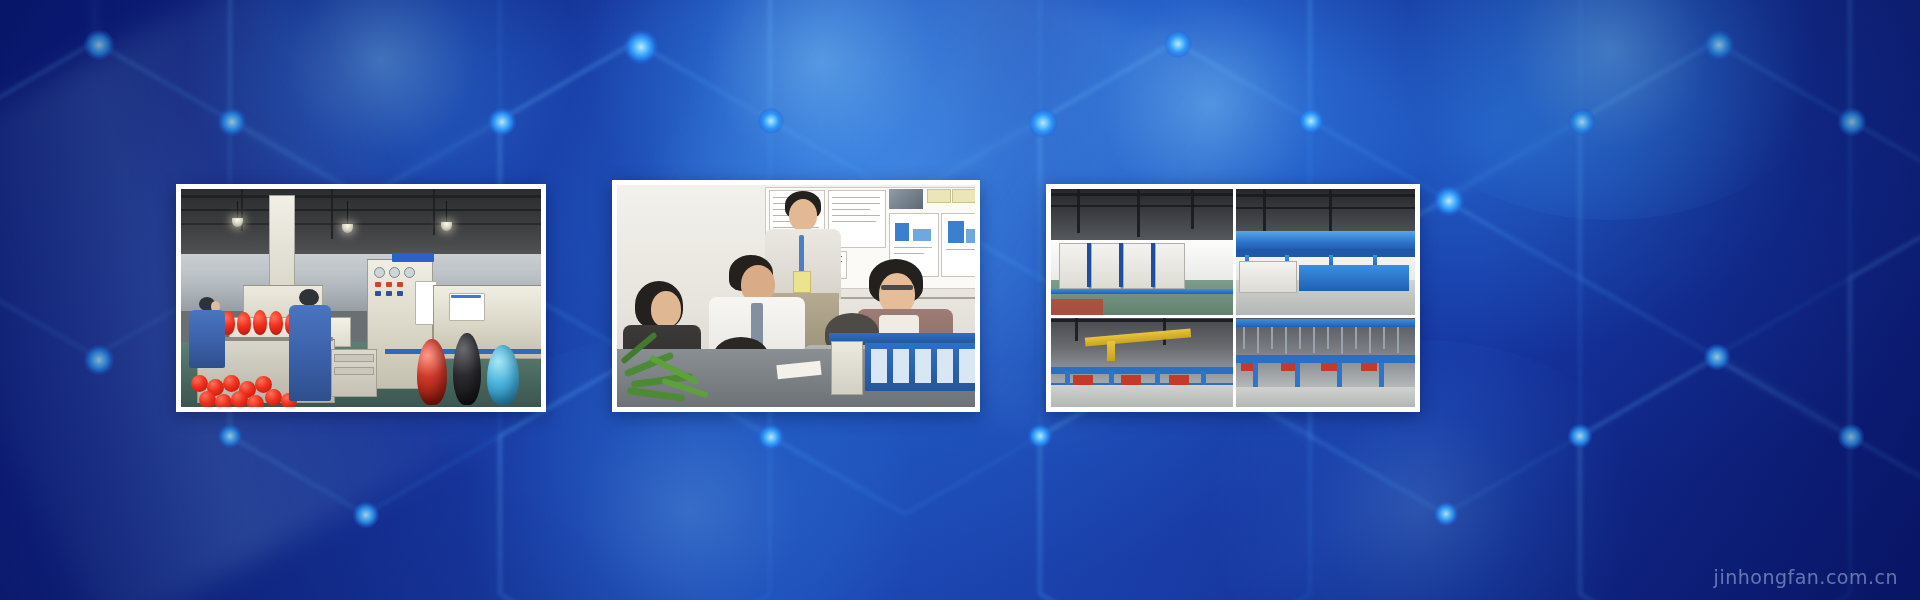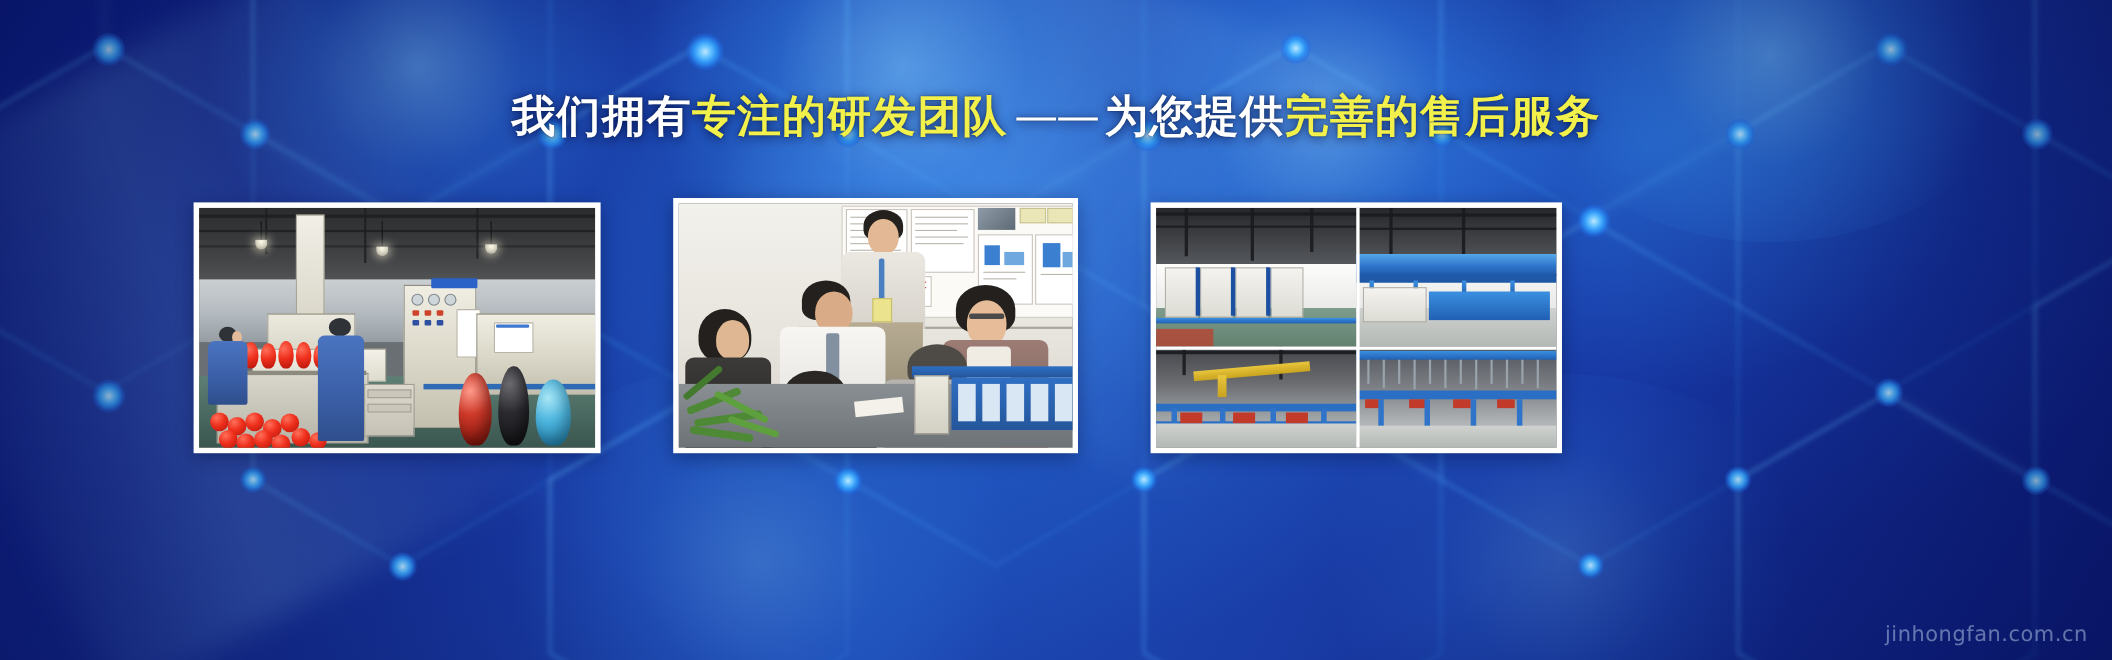--- a/index.html
+++ b/index.html
@@ -302,23 +302,20 @@
   <div class="node" style="left:1434px;top:502px; width:24px; height:24px;"></div>
   <div class="node" style="left:1568px;top:108px; width:28px; height:28px;"></div>
   <div class="node" style="left:1568px;top:424px; width:24px; height:24px;"></div>
   <div class="node" style="left:1704px;top:30px;  width:30px; height:30px;"></div>
   <div class="node" style="left:1704px;top:344px; width:26px; height:26px;"></div>
   <div class="node" style="left:1838px;top:108px; width:28px; height:28px;"></div>
   <div class="node" style="left:1838px;top:424px; width:26px; height:26px;"></div>
 
   <div class="bg-vignette"></div>
 
-  <div class="title-wrap">
-    <div class="title"><span>我们拥有</span><span class="hl">专注的研发团队</span><span class="dash">——</span><span>为您提供</span><span class="hl">完善的售后服务</span></div>
-  </div>
 
   <div class="panel panel-1">
     <div class="photo">
       <div class="p1-ceiling"></div>
       <div class="p1-beam" style="left:0; top:6px; width:100%; height:3px;"></div>
       <div class="p1-beam" style="left:0; top:20px; width:100%; height:2px;"></div>
       <div class="p1-beam" style="left:0; top:34px; width:100%; height:2px; opacity:.6;"></div>
       <div class="p1-beam" style="left:60px; top:0; width:2px; height:42px;"></div>
       <div class="p1-beam" style="left:150px; top:0; width:2px; height:50px;"></div>
       <div class="p1-beam" style="left:252px; top:0; width:2px; height:46px;"></div>

